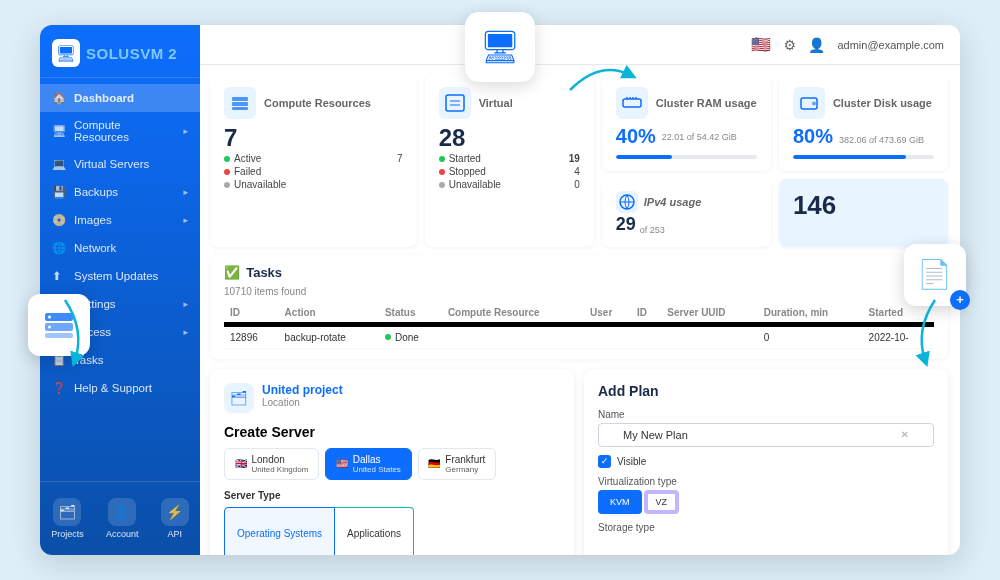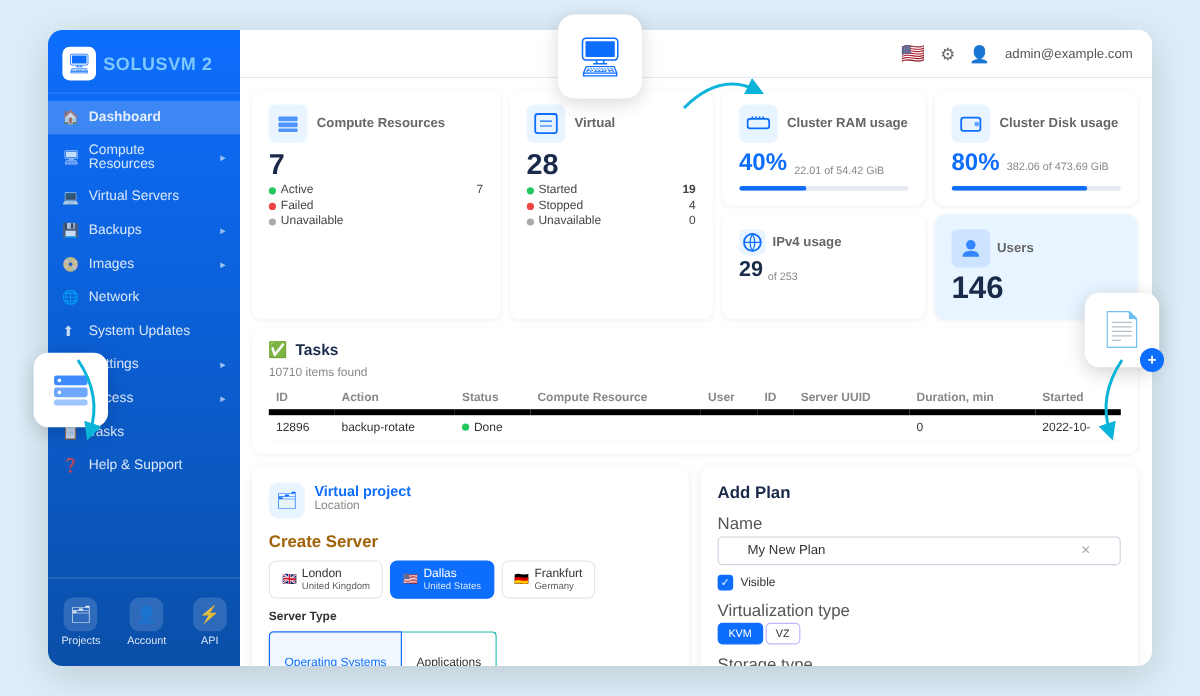--- a/index.html
+++ b/index.html
@@ -294,21 +294,21 @@
 
     .project-title {
       font-size: 12px;
       font-weight: 700;
       color: #0d6efd;
     }
 
     .create-server-title {
       font-size: 14px;
       font-weight: 700;
-      color: #a16207;
+      color: #000000;
       margin-bottom: 8px;
     }
 
     .location-label {
       font-size: 10px;
       color: #888;
       margin-bottom: 6px;
     }
 
     .location-options {
@@ -386,21 +386,21 @@
       font-weight: 700;
       color: #1a2b4a;
       margin-bottom: 10px;
     }
 
     .form-row {
       margin-bottom: 8px;
     }
 
     .form-label {
-      font-size: 14px;
+      font-size: 10px;
       color: #555;
       margin-bottom: 3px;
       display: flex;
       align-items: center;
       gap: 4px;
     }
 
     .form-input {
       width: 100%;
       padding: 5px 24px;
@@ -443,21 +443,21 @@
     }
 
     .btn-group {
       display: flex;
       gap: 2px;
       flex-wrap: wrap;
     }
 
     .btn-option {
       padding: 3px 8px;
-      border: 1px solid #c4b5fd;
+      border: 4px solid #c4b5fd;
       border-radius: 4px;
       font-size: 9px;
       cursor: pointer;
       background: white;
       color: #333;
       text-align: center;
     }
 
     .btn-option.active {
       background: #0d6efd;
@@ -753,31 +753,31 @@
                   <svg width="20" height="20" viewBox="0 0 20 20">
                       <rect x="1" y="6" width="18" height="8" rx="2" fill="none" stroke="#0d6efd" stroke-width="1.5"></rect>
                       <line x1="5" y1="6" x2="5" y2="4" stroke="#0d6efd" stroke-width="1.5"></line>
                       <line x1="8" y1="6" x2="8" y2="4" stroke="#0d6efd" stroke-width="1.5"></line>
                       <line x1="11" y1="6" x2="11" y2="4" stroke="#0d6efd" stroke-width="1.5"></line>
                       <line x1="14" y1="6" x2="14" y2="4" stroke="#0d6efd" stroke-width="1.5"></line>
                     </svg>
                 </div>
                 <span class="stat-card-title">Cluster RAM usage</span>
               </div>
-              <div style="display:flex; align-items:flex-end; gap:6px;">
+              <div style="display:flex; align-items:center; gap:6px;">
                 <div class="stat-card-number" style="font-size:20px; color:#0d6efd;">40%</div>
                 <div class="stat-sub">22.01 of 54.42 GiB</div>
               </div>
               <div class="stat-progress-bar">
                 <div class="stat-progress-fill" style="width:40%; background:#0d6efd;"></div>
               </div>
             </div>
 
             <div class="stat-card" style="flex:1;">
-              <div style="display:flex; align-items:center; gap:6px; margin-bottom:2px;">
+              <div style="display:flex; align-items:center; gap:6px; margin-bottom:2px;font-style:italic;">
                 <div class="stat-card-icon" style="width:22px; height:22px; font-size:12px;">
                   <svg width="16" height="16" viewBox="0 0 16 16">
                       <circle cx="8" cy="8" r="7" fill="none" stroke="#0d6efd" stroke-width="1.5"></circle>
                       <line x1="1" y1="8" x2="15" y2="8" stroke="#0d6efd" stroke-width="1"></line>
                       <path d="M8,1 Q12,8 8,15 Q4,8 8,1" fill="none" stroke="#0d6efd" stroke-width="1"></path>
                     </svg>
                 </div>
                 <span class="stat-card-title">IPv4 usage</span>
               </div>
               <div style="display:flex; align-items:flex-end; gap:4px;">
@@ -801,29 +801,20 @@
               <div style="display:flex; align-items:baseline; gap:6px;">
                 <div class="stat-card-number" style="font-size:20px; color:#0d6efd;">80%</div>
                 <div class="stat-sub">382.06 of 473.69 GiB</div>
               </div>
               <div class="stat-progress-bar">
                 <div class="stat-progress-fill" style="width:80%; background:#0d6efd;"></div>
               </div>
             </div>
 
             <div class="stat-card" style="flex:1; background:#e8f4ff;">
-              <div style="display:flex; align-items:center; gap:6px; margin-bottom:2px;">
-                <div class="stat-card-icon" style="background:#cce4ff;">
-                  <svg width="18" height="18" viewBox="0 0 18 18">
-                      <circle cx="9" cy="6" r="4" fill="#0d6efd" opacity="0.8"></circle>
-                      <path d="M2,16 Q2,11 9,11 Q16,11 16,16" fill="#0d6efd" opacity="0.8"></path>
-                    </svg>
-                </div>
-                <span class="stat-card-title">Users</span>
-              </div>
               <div class="stat-card-number" style="font-size:26px;">146</div>
             </div>
           </div>
 
         </div>
 
         <div class="tasks-section">
           <div class="section-title">
             <span>✅</span>
             <span>Tasks</span>
@@ -863,21 +854,21 @@
             </tbody>
           </table>
         </div>
 
         <div class="panels-row">
 
           <div class="create-server-panel">
             <div class="project-header">
               <div class="project-icon">🗂</div>
               <div>
-                <div class="project-title">Virtual project</div>
+                <div class="project-title">United project</div>
                 <div class="location-label">Location</div>
               </div>
             </div>
 
             <div class="create-server-title">Create Server</div>
 
             <div class="location-options">
               <div class="location-btn">
                 <span>🇬🇧</span>
                 <div>

